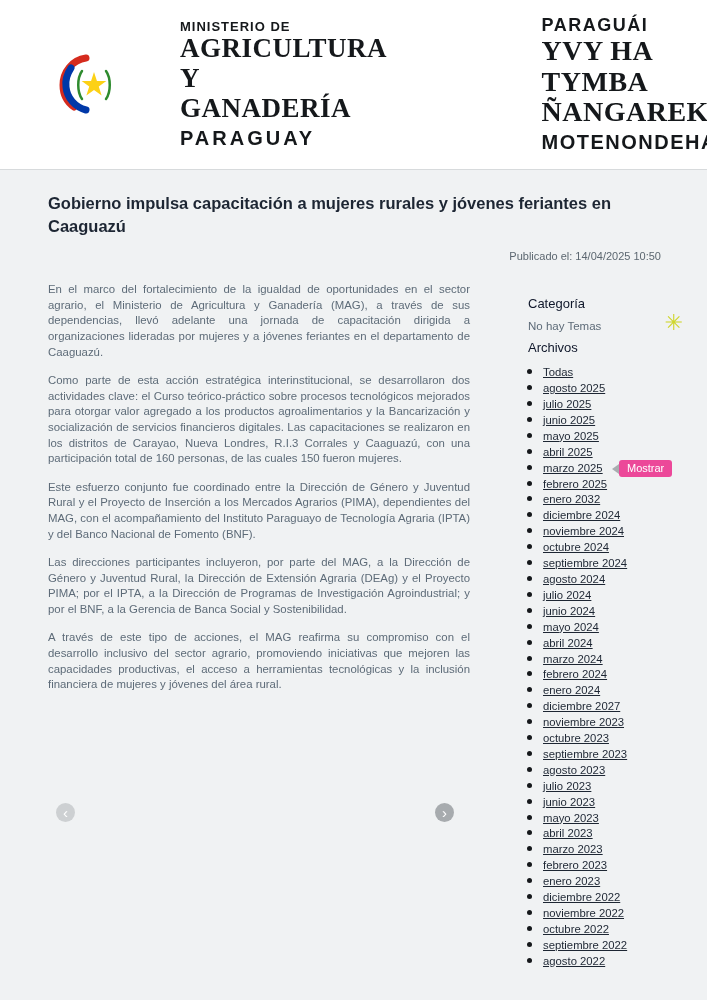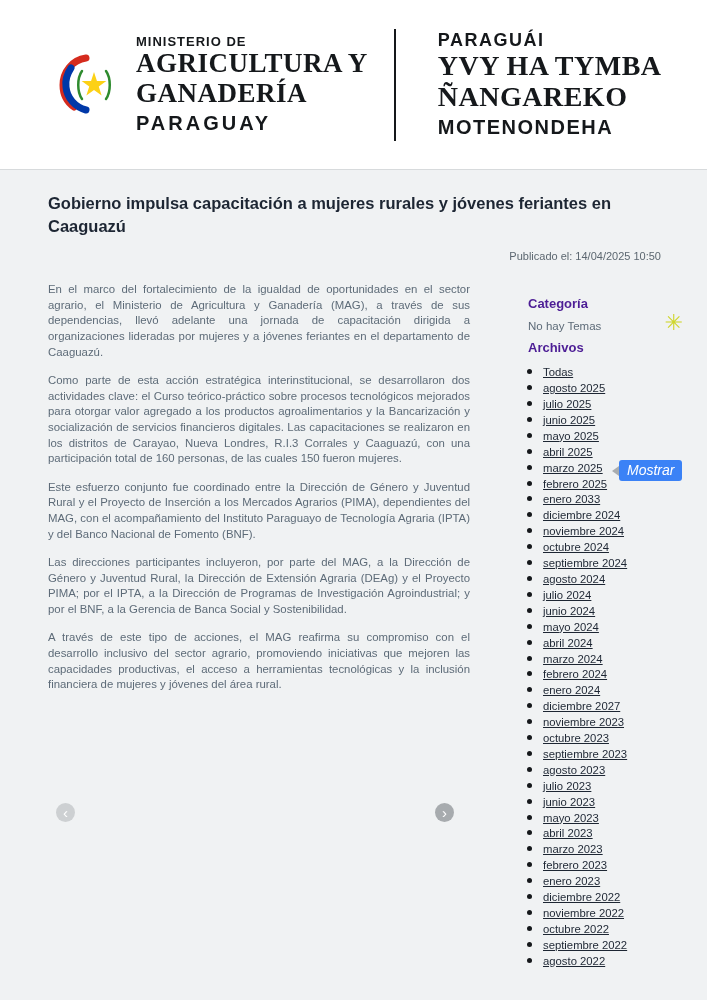--- a/index.html
+++ b/index.html
@@ -2,21 +2,21 @@
 <html lang="es"><head>
 <meta charset="utf-8">
 <style>
   * { margin:0; padding:0; box-sizing:border-box; }
   html,body { width:707px; height:1000px; overflow:hidden; }
   body { font-family:"Liberation Sans", sans-serif; background:#f0f2f3; color:#1d2633; }
 
   
   .site-header{
     height:170px; background:#ffffff; border-bottom:1px solid #d7dadc;
-    display:flex; align-items:center; padding-left:58px;
+    display:flex; align-items:center; padding-left:58px;gap:44px;
   }
   .logo-box{ width:60px; height:64px; flex:0 0 auto; cursor:pointer; }
   .brand-col{ margin-left:18px; }
   .brand-pre{ font-size:13px; font-weight:bold; letter-spacing:1px; color:#15181b; }
   .brand-main{ font-family:"Liberation Serif", serif; font-size:27px; font-weight:bold; letter-spacing:.5px; line-height:1.1; color:#15181b; }
   .brand-sub{ font-size:20px; font-weight:bold; letter-spacing:3px; color:#15181b; margin-top:3px; }
   .brand-col.right .brand-pre{ font-size:18px; letter-spacing:1.5px; }
   .brand-col.right .brand-main{ font-size:28px; }
   .brand-col.right .brand-sub{ letter-spacing:1.5px; }
   .header-divider{ width:2px; height:112px; background:#15181b; margin:0 24px 0 26px; }
@@ -36,30 +36,30 @@
   .article-col p{ font-size:11.4px; line-height:15.6px; color:#5d6b78; text-align:justify; margin-bottom:13px; }
 
   .carousel-nav{ margin-top:110px; display:flex; justify-content:space-between; padding:0 16px 0 8px; }
   .nav-btn{ width:19px; height:19px; border-radius:50%; border:none; color:#ffffff;
             font-size:15px; line-height:17px; text-align:center; cursor:pointer; padding:0; }
   .nav-btn.prev{ background:#cdd0d2; }
   .nav-btn.next{ background:#a7abae; }
 
   
   .sidebar{ width:160px; position:relative; padding-top:14px; }
-  .side-heading{ font-size:13px; font-weight:700; color:#4c1d95; margin-bottom:9px; }
+  .side-heading{ font-size:13px; font-weight:400; color:#0f172a; margin-bottom:9px; }
   .category-empty{ font-size:11.5px; color:#5d6b78; margin-bottom:8px; }
   .archives-list{ list-style:disc; padding-left:15px; margin-top:2px; }
   .archives-list li{ line-height:14.9px; color:#15181b; }
   .archives-list a{ font-size:11.3px; color:#1d2633; text-decoration:underline; cursor:pointer; }
 
   .show-tooltip{ position:absolute; left:84px; top:178px; display:flex; align-items:center; z-index:3; }
   .tooltip-arrow{ width:0; height:0; border-top:5px solid transparent; border-bottom:5px solid transparent;
                   border-right:7px solid #a9adb0; }
-  .tooltip-bubble{ background:#3b82f6; color:#ffffff; font-size:14px; padding:2px 8px 3px; border-radius:3px;font-style:italic; }
+  .tooltip-bubble{ background:#ec4899; color:#ffffff; font-size:11px; padding:2px 8px 3px; border-radius:3px; }
 
   .a11y-widget{ position:absolute; right:24px; top:142px; font-size:22px; color:#cfd62b; cursor:pointer; line-height:1; }
 </style>
 </head>
 <body>
 
 <header class="site-header">
   <div class="logo-box">
     <svg viewBox="0 0 60 64" width="60" height="64">
       <path d="M28,5 C14,7 5,19 5,32 C5,41 9,49 16,54" fill="none" stroke-width="7" stroke-linecap="round" stroke="#d52b1e"></path>
@@ -125,21 +125,21 @@
       <ul class="archives-list">
 
       <li><a>Todas</a></li>
           <li><a>agosto 2025</a></li>
           <li><a>julio 2025</a></li>
           <li><a>junio 2025</a></li>
           <li><a>mayo 2025</a></li>
           <li><a>abril 2025</a></li>
           <li><a>marzo 2025</a></li>
           <li><a>febrero 2025</a></li>
-          <li><a>enero 2033</a></li>
+          <li><a>enero 2032</a></li>
           <li><a>diciembre 2024</a></li>
           <li><a>noviembre 2024</a></li>
           <li><a>octubre 2024</a></li>
           <li><a>septiembre 2024</a></li>
           <li><a>agosto 2024</a></li>
           <li><a>julio 2024</a></li>
           <li><a>junio 2024</a></li>
           <li><a>mayo 2024</a></li>
           <li><a>abril 2024</a></li>
           <li><a>marzo 2024</a></li>

